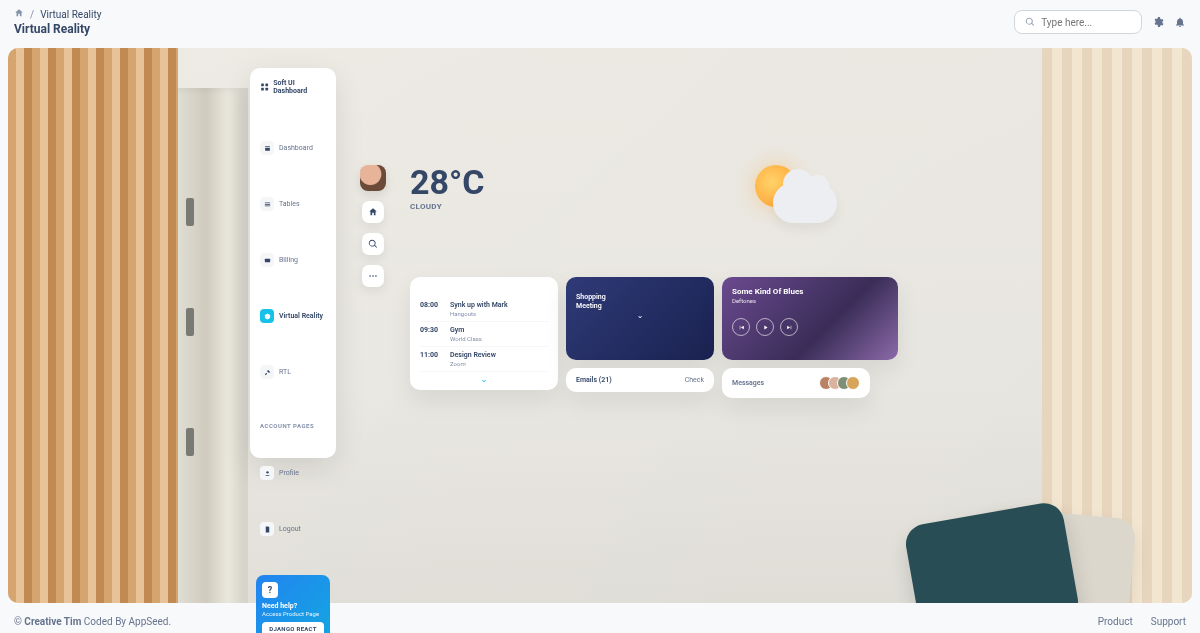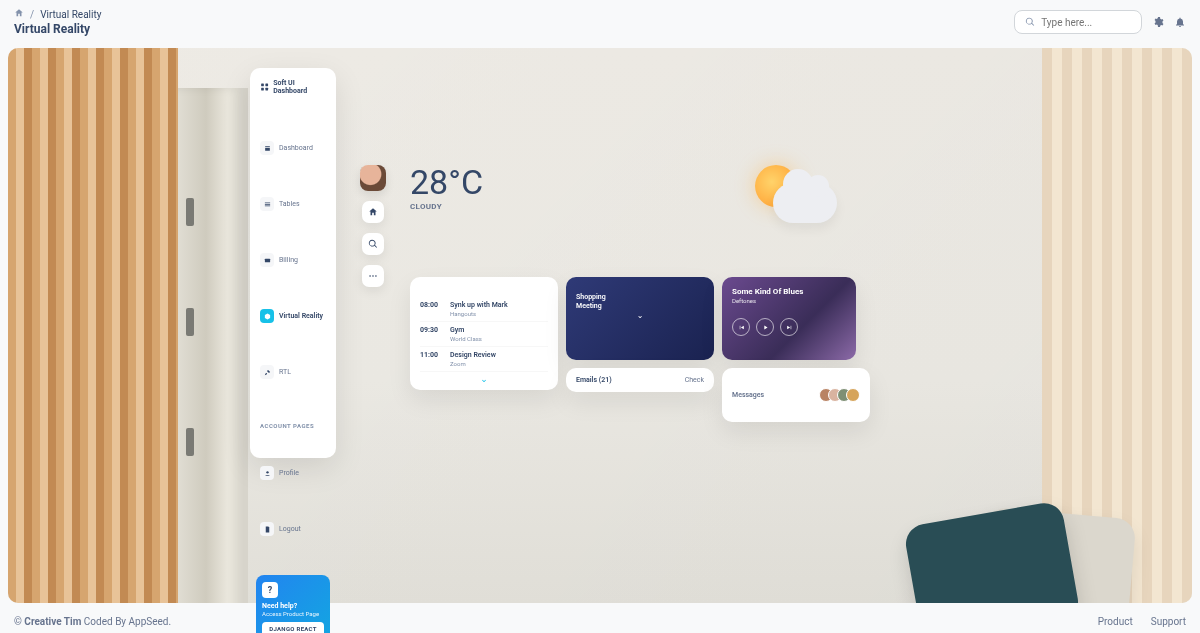--- a/index.html
+++ b/index.html
@@ -44,21 +44,21 @@
   .side-help .t2 { font-size:6px; opacity:.9; margin-bottom:5px;}
   .side-help .btn { background:#fff; color:#344767; font-size:6px; font-weight:700; text-align:center; padding:3px; border-radius:4px; cursor:pointer; letter-spacing:.3px;}
   .side-pro { margin-top:5px; background: linear-gradient(90deg,#2284f0,#12a8e0); color:#fff; font-size:6px; font-weight:700; text-align:center; padding:4px; border-radius:5px; cursor:pointer; }
   
   .icon-col { position:absolute; left:360px; top:165px; display:flex; flex-direction:column; gap:10px; align-items:center; }
   .avatar { width:26px; height:26px; border-radius:8px; background: radial-gradient(circle at 40% 35%, #e7b49a 0 45%, #6b4a38 50% 100%); box-shadow: 0 4px 10px rgba(0,0,0,0.1); }
   .fab { width:22px; height:22px; border-radius:7px; background:#fff; display:flex; align-items:center; justify-content:center; box-shadow:0 4px 12px rgba(0,0,0,0.08); cursor:pointer;}
   .fab svg { width:10px; height:10px; fill:#344767;}
   
   .weather { position:absolute; left:410px; top:165px; }
-  .weather .temp { font-size:34px; font-weight:400; color:#344767; line-height:1; }
+  .weather .temp { font-size:34px; font-weight:700; color:#344767; line-height:1; }
   .weather .cond { font-size:8px; font-weight:700; color:#67748e; letter-spacing:.3px; margin-top:3px;}
   .weather-icon { position:absolute; left:745px; top:155px; width:100px; height:80px;}
   .sun { position:absolute; left:10px; top:10px; width:42px; height:42px; border-radius:50%; background: radial-gradient(circle at 40% 40%, #ffd36a, #ff9a2b); box-shadow: 0 0 20px rgba(255,170,50,0.4);}
   .cloud { position:absolute; left:28px; top:28px; width:64px; height:40px; background:#edeef2; border-radius:24px; box-shadow: 0 6px 12px rgba(0,0,0,0.06);}
   .cloud::before { content:""; position:absolute; left:10px; top:-14px; width:30px; height:30px; background:#edeef2; border-radius:50%; }
   .cloud::after { content:""; position:absolute; right:8px; top:-8px; width:22px; height:22px; background:#edeef2; border-radius:50%; }
   
   .card { position:absolute; border-radius:10px; box-shadow: 0 10px 24px rgba(0,0,0,0.08); }
   .sched { left:410px; top:277px; width:148px; background:#fff; padding:20px 10px 6px; }
   .sched-row { display:flex; gap:8px; padding:4px 0; border-bottom:1px solid #00000008; }
@@ -71,27 +71,27 @@
   .todo { left:566px; top:277px; width:148px; height:83px; background: linear-gradient(135deg,#2f3a77,#1a2250); color:#fff; padding:10px;}
   .todo .hd { display:flex; justify-content:space-between;}
   .todo .lbl { font-size:9px; font-weight:700;}
   .todo .num { font-size:22px; font-weight:700; line-height:1; text-align:right;}
   .todo .unit { font-size:6px; text-align:right; opacity:.85;}
   .todo .tasks { font-size:7px; font-weight:600; margin-top:6px; line-height:1.3;}
   .todo .chev { text-align:center; font-size:8px; cursor:pointer;}
   .emails { left:566px; top:368px; width:148px; background:#fff; padding:8px 10px; display:flex; justify-content:space-between; align-items:center; }
   .emails .l { font-size:7px; color:#344767; font-weight:600;}
   .emails .r { font-size:7px; color:#67748e; cursor:pointer;}
-  .player { left:722px; top:277px; width:134px; height:83px; background: linear-gradient(135deg,#6b4a8f,#3a2d58 60%, #8c6aa8); color:#fff; padding:10px; border-radius:10px;}
+  .player { left:722px; top:277px; width:176px; height:83px; background: linear-gradient(135deg,#6b4a8f,#3a2d58 60%, #8c6aa8); color:#fff; padding:10px; border-radius:10px;}
   .player .song { font-size:8px; font-weight:700;}
   .player .artist { font-size:6px; opacity:.85; margin-top:1px;}
   .player .ctrls { display:flex; gap:6px; margin-top:14px;}
   .pbtn { width:18px; height:18px; border-radius:50%; border:1px solid rgba(255,255,255,.6); display:flex; align-items:center; justify-content:center; cursor:pointer;}
   .pbtn svg { width:7px; height:7px; fill:#fff;}
-  .messages { left:722px; top:368px; width:148px; background:#fff; padding:20px 10px; display:flex; justify-content:space-between; align-items:center;}
+  .messages { left:722px; top:368px; width:148px; background:#fff; padding:8px 10px; display:flex; justify-content:space-between; align-items:center;}
   .messages .l { font-size:7px; color:#67748e; font-weight:600;}
   .avs { display:flex;}
   .av { width:14px; height:14px; border-radius:50%; border:1.5px solid #fff; margin-left:-5px;}
   .av:first-child{margin-left:0;}
   .av.a1{background:#b98363;} .av.a2{background:#d9b3a0;} .av.a3{background:#7e8f74;} .av.a4{background:#d6a45a;}
   
   .footer { position:absolute; left:14px; right:14px; bottom:6px; display:flex; justify-content:space-between; font-size:10px; color:#67748e;}
   .footer .links { display:flex; gap:18px;}
   .footer a { color:#67748e; text-decoration:none; cursor:pointer;}
 </style>

